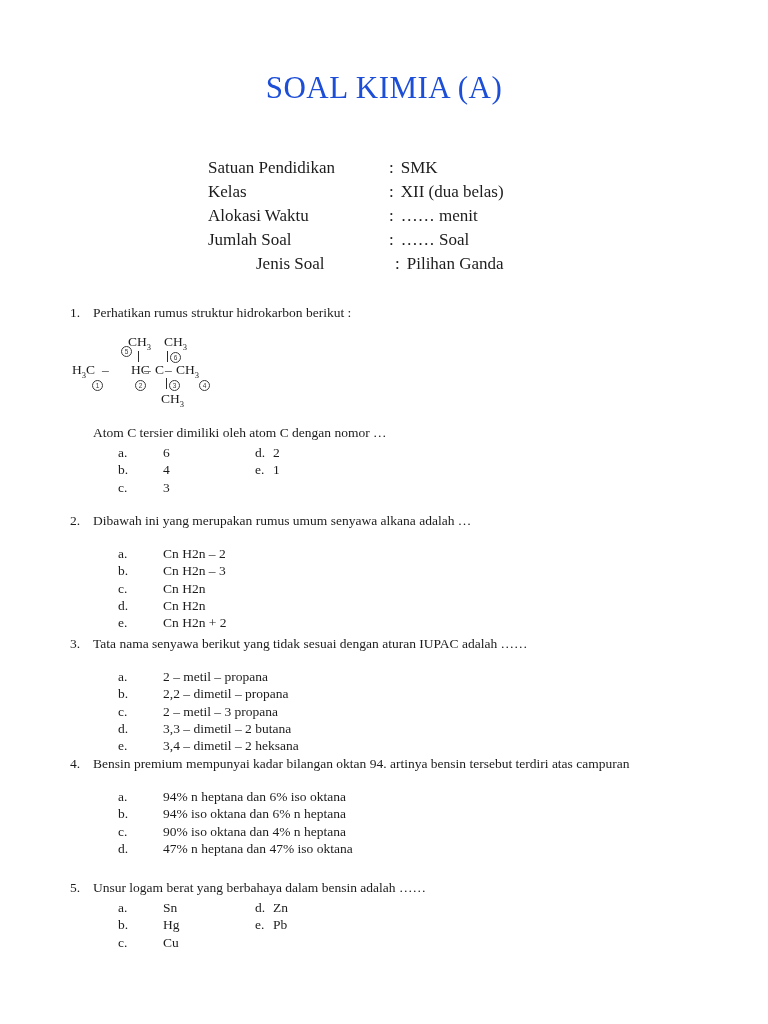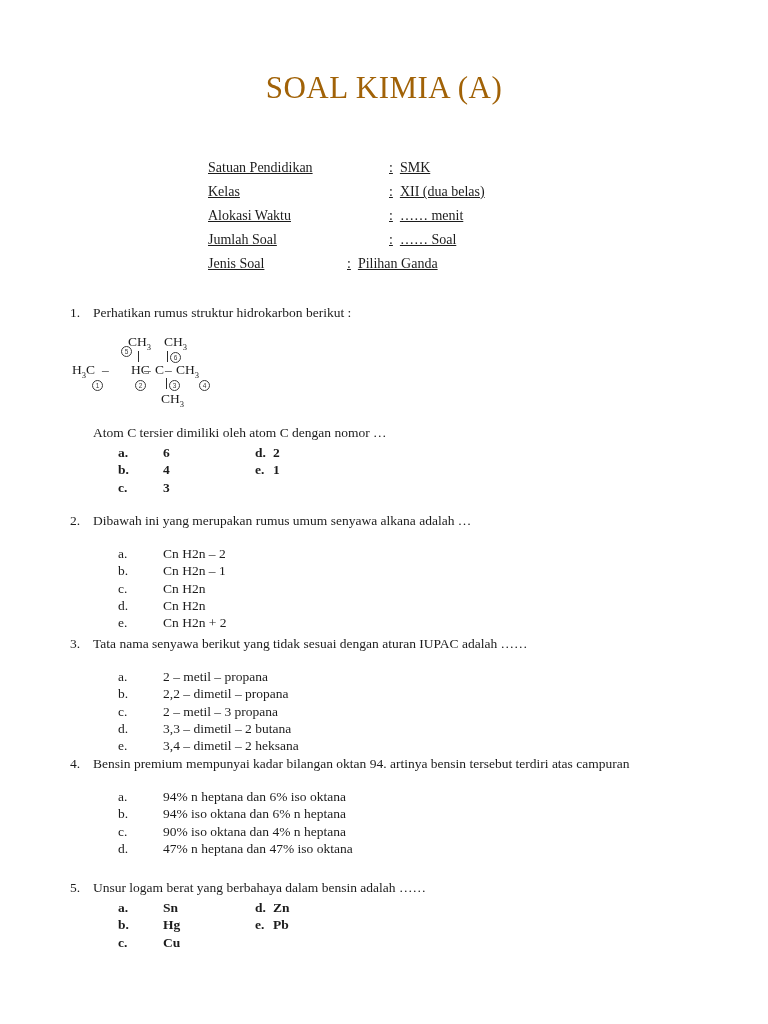--- a/index.html
+++ b/index.html
@@ -3,35 +3,35 @@
 <meta charset="utf-8">
 <style>
   * { margin:0; padding:0; box-sizing:border-box; }
   html,body { background:#ffffff; }
   .page {
     position:relative; width:768px; height:1024px; background:#ffffff;
     font-family:"Liberation Serif","DejaVu Serif",serif; color:#1c1c1c;
     overflow:hidden;
   }
   .title { position:absolute; top:70px; left:0; width:768px; text-align:center;
-           font-size:31px; line-height:36px; color:#a16207; letter-spacing:0.5px; }
-  .info { position:absolute; top:156px; left:208px; font-size:14px; line-height:24px;text-decoration:underline; }
+           font-size:31px; line-height:36px; color:#1d4ed8; letter-spacing:0.5px; }
+  .info { position:absolute; top:156px; left:208px; font-size:17px; line-height:24px; }
   .info-row { display:flex; }
   .info-label { width:181px; }
-  .info-row.tight .info-label { width:139px; }
+  .info-row.tight .info-label { width:139px;margin-left:48px; }
   .info-colon { margin-right:7px; }
   .q { position:absolute; left:70px; width:660px; font-size:13.5px; line-height:17px; }
   .q-head { display:flex; }
   .q-num { width:23px; flex-shrink:0; }
   .q-text { white-space:nowrap; }
   .q-prompt { margin-left:23px; white-space:nowrap; }
   .opts { margin-left:48px; margin-top:16px; }
   .opt-row { line-height:17.3px; white-space:nowrap; }
   .opt-letter { display:inline-block; width:45px; }
-  .opts-cols { display:flex; margin-left:48px; margin-top:3px;font-weight:bold; }
+  .opts-cols { display:flex; margin-left:48px; margin-top:3px; }
   .opts-col1 { width:137px; }
   .opts-col2 .opt-letter { width:18px; }
   
   .structure { position:relative; margin-top:10px; height:78px; width:180px;
                font-size:13.5px; }
   .tok { position:absolute; white-space:nowrap; line-height:15px; }
   .tok sub { font-size:8.5px; line-height:1; }
   .bond { position:absolute; width:0; border-left:1.2px solid #2a2a2a; height:11px; }
   .circ { position:absolute; width:11px; height:11px; border:1px solid #3a3a3a; border-radius:50%;
           font-size:6.5px; line-height:9px; text-align:center; color:#3a3a3a;
@@ -119,21 +119,21 @@
     </div>
   </div>
 
   <div class="q" style="top:512px;">
     <div class="q-head">
       <span class="q-num">2.</span>
       <span class="q-text">Dibawah ini yang merupakan rumus umum senyawa alkana adalah …</span>
     </div>
     <div class="opts">
       <div class="opt-row"><span class="opt-letter">a.</span><span>Cn H2n – 2</span></div>
-      <div class="opt-row"><span class="opt-letter">b.</span><span>Cn H2n – 1</span></div>
+      <div class="opt-row"><span class="opt-letter">b.</span><span>Cn H2n – 3</span></div>
       <div class="opt-row"><span class="opt-letter">c.</span><span>Cn H2n</span></div>
       <div class="opt-row"><span class="opt-letter">d.</span><span>Cn H2n</span></div>
       <div class="opt-row"><span class="opt-letter">e.</span><span>Cn H2n + 2</span></div>
     </div>
   </div>
 
   <div class="q" style="top:635px;">
     <div class="q-head">
       <span class="q-num">3.</span>
       <span class="q-text">Tata nama senyawa berikut yang tidak sesuai dengan aturan IUPAC adalah ……</span>

